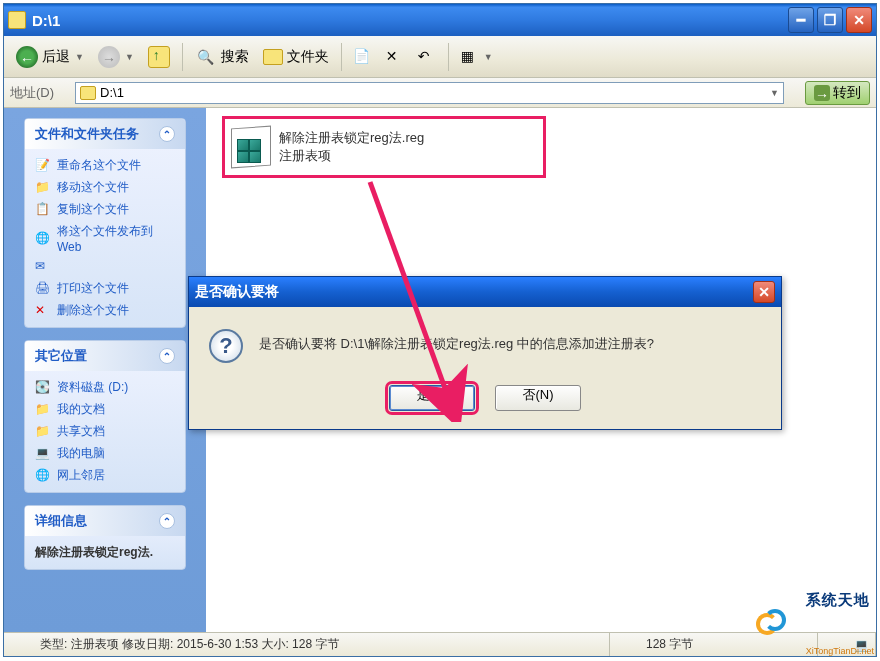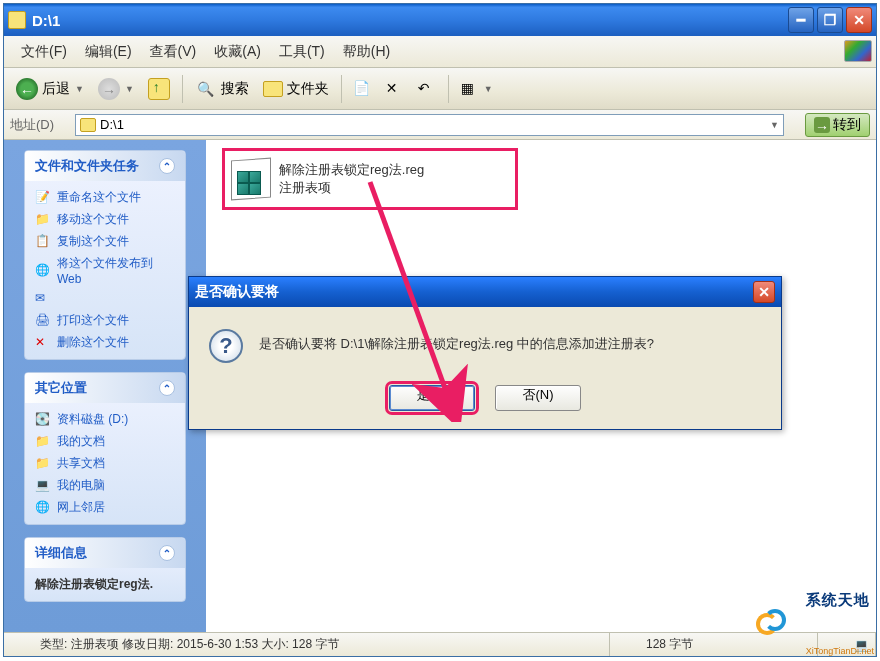--- a/index.html
+++ b/index.html
@@ -43,21 +43,21 @@
 .sidebar{ width:202px; background:linear-gradient(to bottom,#7aa5e0 0%, #6e9cd8 100%); padding:10px 20px; overflow-y:auto; display:flex; flex-direction:column; gap:12px; }
 .panel{ background:linear-gradient(to bottom,#eff3ff,#d6e4f7); border-radius:4px; overflow:hidden; border:1px solid #b8cce8; }
 .panel-head{ background:linear-gradient(to right,#fff,#c7d8f0); padding:6px 10px; font-size:13px; font-weight:bold; color:#215dc6; display:flex; justify-content:space-between; align-items:center; }
 .panel-head .chev{ width:16px;height:16px; border:1px solid #a8c0e0; border-radius:50%; background:#fff; display:flex;align-items:center;justify-content:center;font-size:10px;color:#215dc6; }
 .panel-body{ padding:8px 10px; display:flex; flex-direction:column; gap:5px; }
 .task-link{ display:flex; align-items:center; gap:6px; font-size:12px; color:#215dc6; cursor:pointer; }
 .task-ico{ width:16px;height:16px;flex-shrink:0; }
 .detail-text{ font-size:12px; font-weight:bold; color:#333; }
 
 .content{ flex:1; background:#fff; position:relative; padding:10px; }
-.file-item{ position:absolute; top:8px; left:16px; width:296px; height:62px; border:3px solid #e91e63; display:flex; align-items:center; padding:4px 6px; gap:8px; }
+.file-item{ position:absolute; top:8px; left:16px; width:324px; height:62px; border:3px solid #e91e63; display:flex; align-items:center; padding:4px 6px; gap:8px; }
 .file-icon{ width:40px; height:40px; position:relative; }
 .file-icon .sheet{ position:absolute; inset:0; background:#fff; border:1px solid #888; transform:skewY(-4deg); }
 .file-icon .cubes{ position:absolute; left:4px; top:10px; width:28px; height:26px; }
 .cube{ position:absolute; width:12px; height:12px; background:linear-gradient(135deg,#3aa89a,#1a7a6c); border:1px solid #0a5a50; }
 .cube.c1{left:2px;top:2px;} .cube.c2{left:14px;top:2px;} .cube.c3{left:2px;top:14px;} .cube.c4{left:14px;top:14px;}
 .file-text{ font-size:13px; color:#333; line-height:1.35; }
 
 .statusbar{ height:24px; background:linear-gradient(to bottom,#f7f7f4,#ece9d8); border-top:1px solid #c0c0b0; display:flex; align-items:center; font-size:12px; color:#333; }
 .status-cell{ padding:0 8px; border-right:1px solid #c0c0b0; height:100%; display:flex; align-items:center;margin-left:28px; }
 .status-cell.flex{ flex:1; }
@@ -92,29 +92,20 @@
   <div class="titlebar">
     <div class="titlebar-icon"></div>
     <div class="titlebar-text">D:\1</div>
     <div class="titlebar-btns">
       <div class="tbtn min">━</div>
       <div class="tbtn max">❐</div>
       <div class="tbtn close">✕</div>
     </div>
   </div>
 
-  <div class="menubar">
-    <div class="menu-item">文件(F)</div>
-    <div class="menu-item">编辑(E)</div>
-    <div class="menu-item">查看(V)</div>
-    <div class="menu-item">收藏(A)</div>
-    <div class="menu-item">工具(T)</div>
-    <div class="menu-item">帮助(H)</div>
-    <div class="menu-flag"></div>
-  </div>
 
   <div class="toolbar">
     <div class="tool-btn">
       <span class="ico back">←</span>
       <span>后退</span>
       <span class="drop">▼</span>
     </div>
     <div class="tool-btn">
       <span class="ico fwd">→</span>
       <span class="drop">▼</span>

